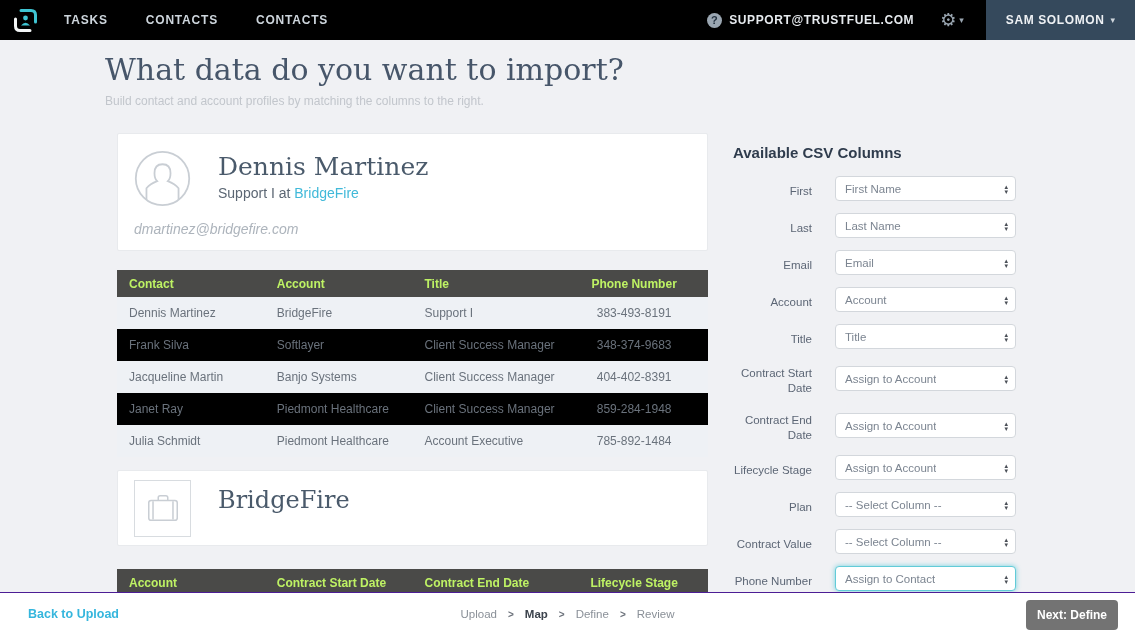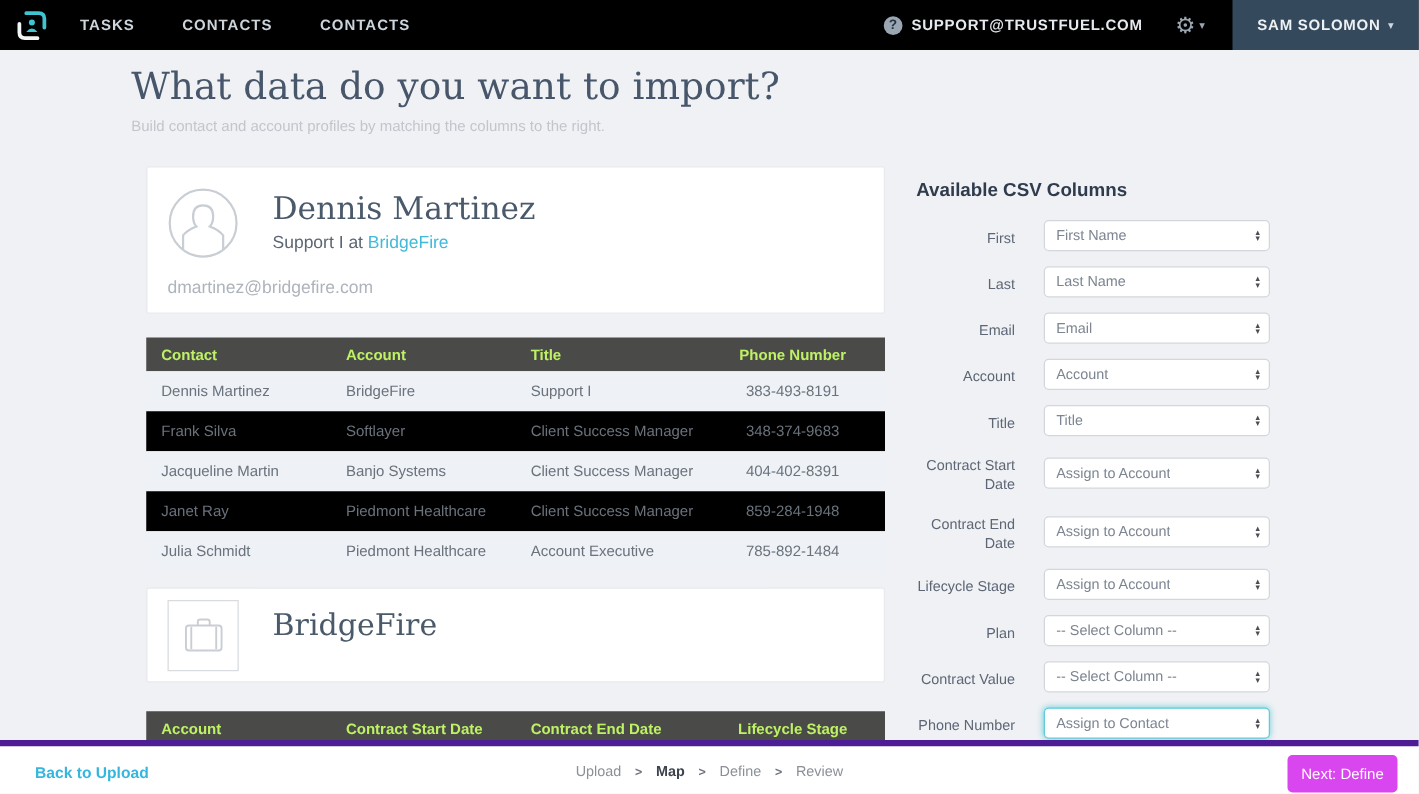--- a/index.html
+++ b/index.html
@@ -68,21 +68,21 @@
   .contact-top { display: flex; align-items: flex-start; }
   .avatar {
     width: 57px; height: 57px; flex: 0 0 57px; margin-right: 27px;
   }
   .contact-name {
     font-family: "DejaVu Serif", serif; font-weight: 400;
     font-size: 25px; color: #4a5a6b; margin-top: 2px;
   }
   .contact-title { font-size: 14px; color: #5b6673; margin-top: 4px; }
   .company-link { color: #41b9d9; cursor: pointer; text-decoration: none; }
-  .contact-email { font-size: 14px; color: #adb4bc; margin-top: 14px; }
+  .contact-email { font-size: 14px; color: #adb4bc; margin-top: 14px; font-style: italic; }
 
   
   .data-table { margin-bottom: 13px; }
   .t-head {
     display: grid; grid-template-columns: 1fr 1fr 1fr 1fr;
     background: #4a4a48; height: 27px; align-items: center;
   }
   .t-h {
     color: #bef264; font-size: 12px; font-weight: bold; padding-left: 12px;
   }
@@ -134,39 +134,39 @@
   .stepper {
     position: absolute; right: 7px; top: 0; height: 100%;
     display: flex; flex-direction: column; justify-content: center;
     color: #4a4f57;
   }
   .stepper span { font-size: 7px; line-height: 5px; }
 
   
   .footer {
     position: absolute; left: 0; right: 0; bottom: 0; height: 43px;
-    background: #fff; border-top: 5px solid #4c1d95; z-index: 20;
+    background: #fff; border-top: 1px solid #4c1d95; z-index: 20;
   }
   .back-link {
     position: absolute; left: 28px; top: 14px;
     color: #35b6dd; font-size: 12.5px; font-weight: bold; cursor: pointer;
     text-decoration: none;
   }
   .steps {
     position: absolute; left: 0; right: 0; top: 15px;
     display: flex; justify-content: center; align-items: center; gap: 11px;
     font-size: 11.5px; color: #8a9098;
   }
   .step.active { font-weight: bold; color: #3c434d; }
   .step-sep { font-size: 10px; color: #6d737c; font-weight: bold; }
   .next-btn {
     position: absolute; right: 17px; top: 7px;
-    background: #d946ef; color: #fff; border: none; border-radius: 4px;
+    background: #737373; color: #fff; border: none; border-radius: 4px;
     font-family: "Liberation Sans", sans-serif;
-    font-size: 12px; font-weight: normal; padding: 8px 11px; cursor: pointer; margin-left: 28px;
+    font-size: 12px; font-weight: bold; padding: 8px 11px; cursor: pointer; margin-left: 28px;
   }
 </style>
 </head>
 <body>
 
 <div class="navbar">
   <div class="brand">
     <svg width="27" height="27" viewBox="0 0 27 27">
       <path d="M 9 3.5 H 19 Q 23.5 3.5 23.5 8 V 15" fill="none" stroke="#3fc4d2" stroke-width="3" stroke-linecap="round"></path>
       <path d="M 18 23.5 H 8 Q 3.5 23.5 3.5 19 V 12" fill="none" stroke="#f2f5f6" stroke-width="3" stroke-linecap="round"></path>

